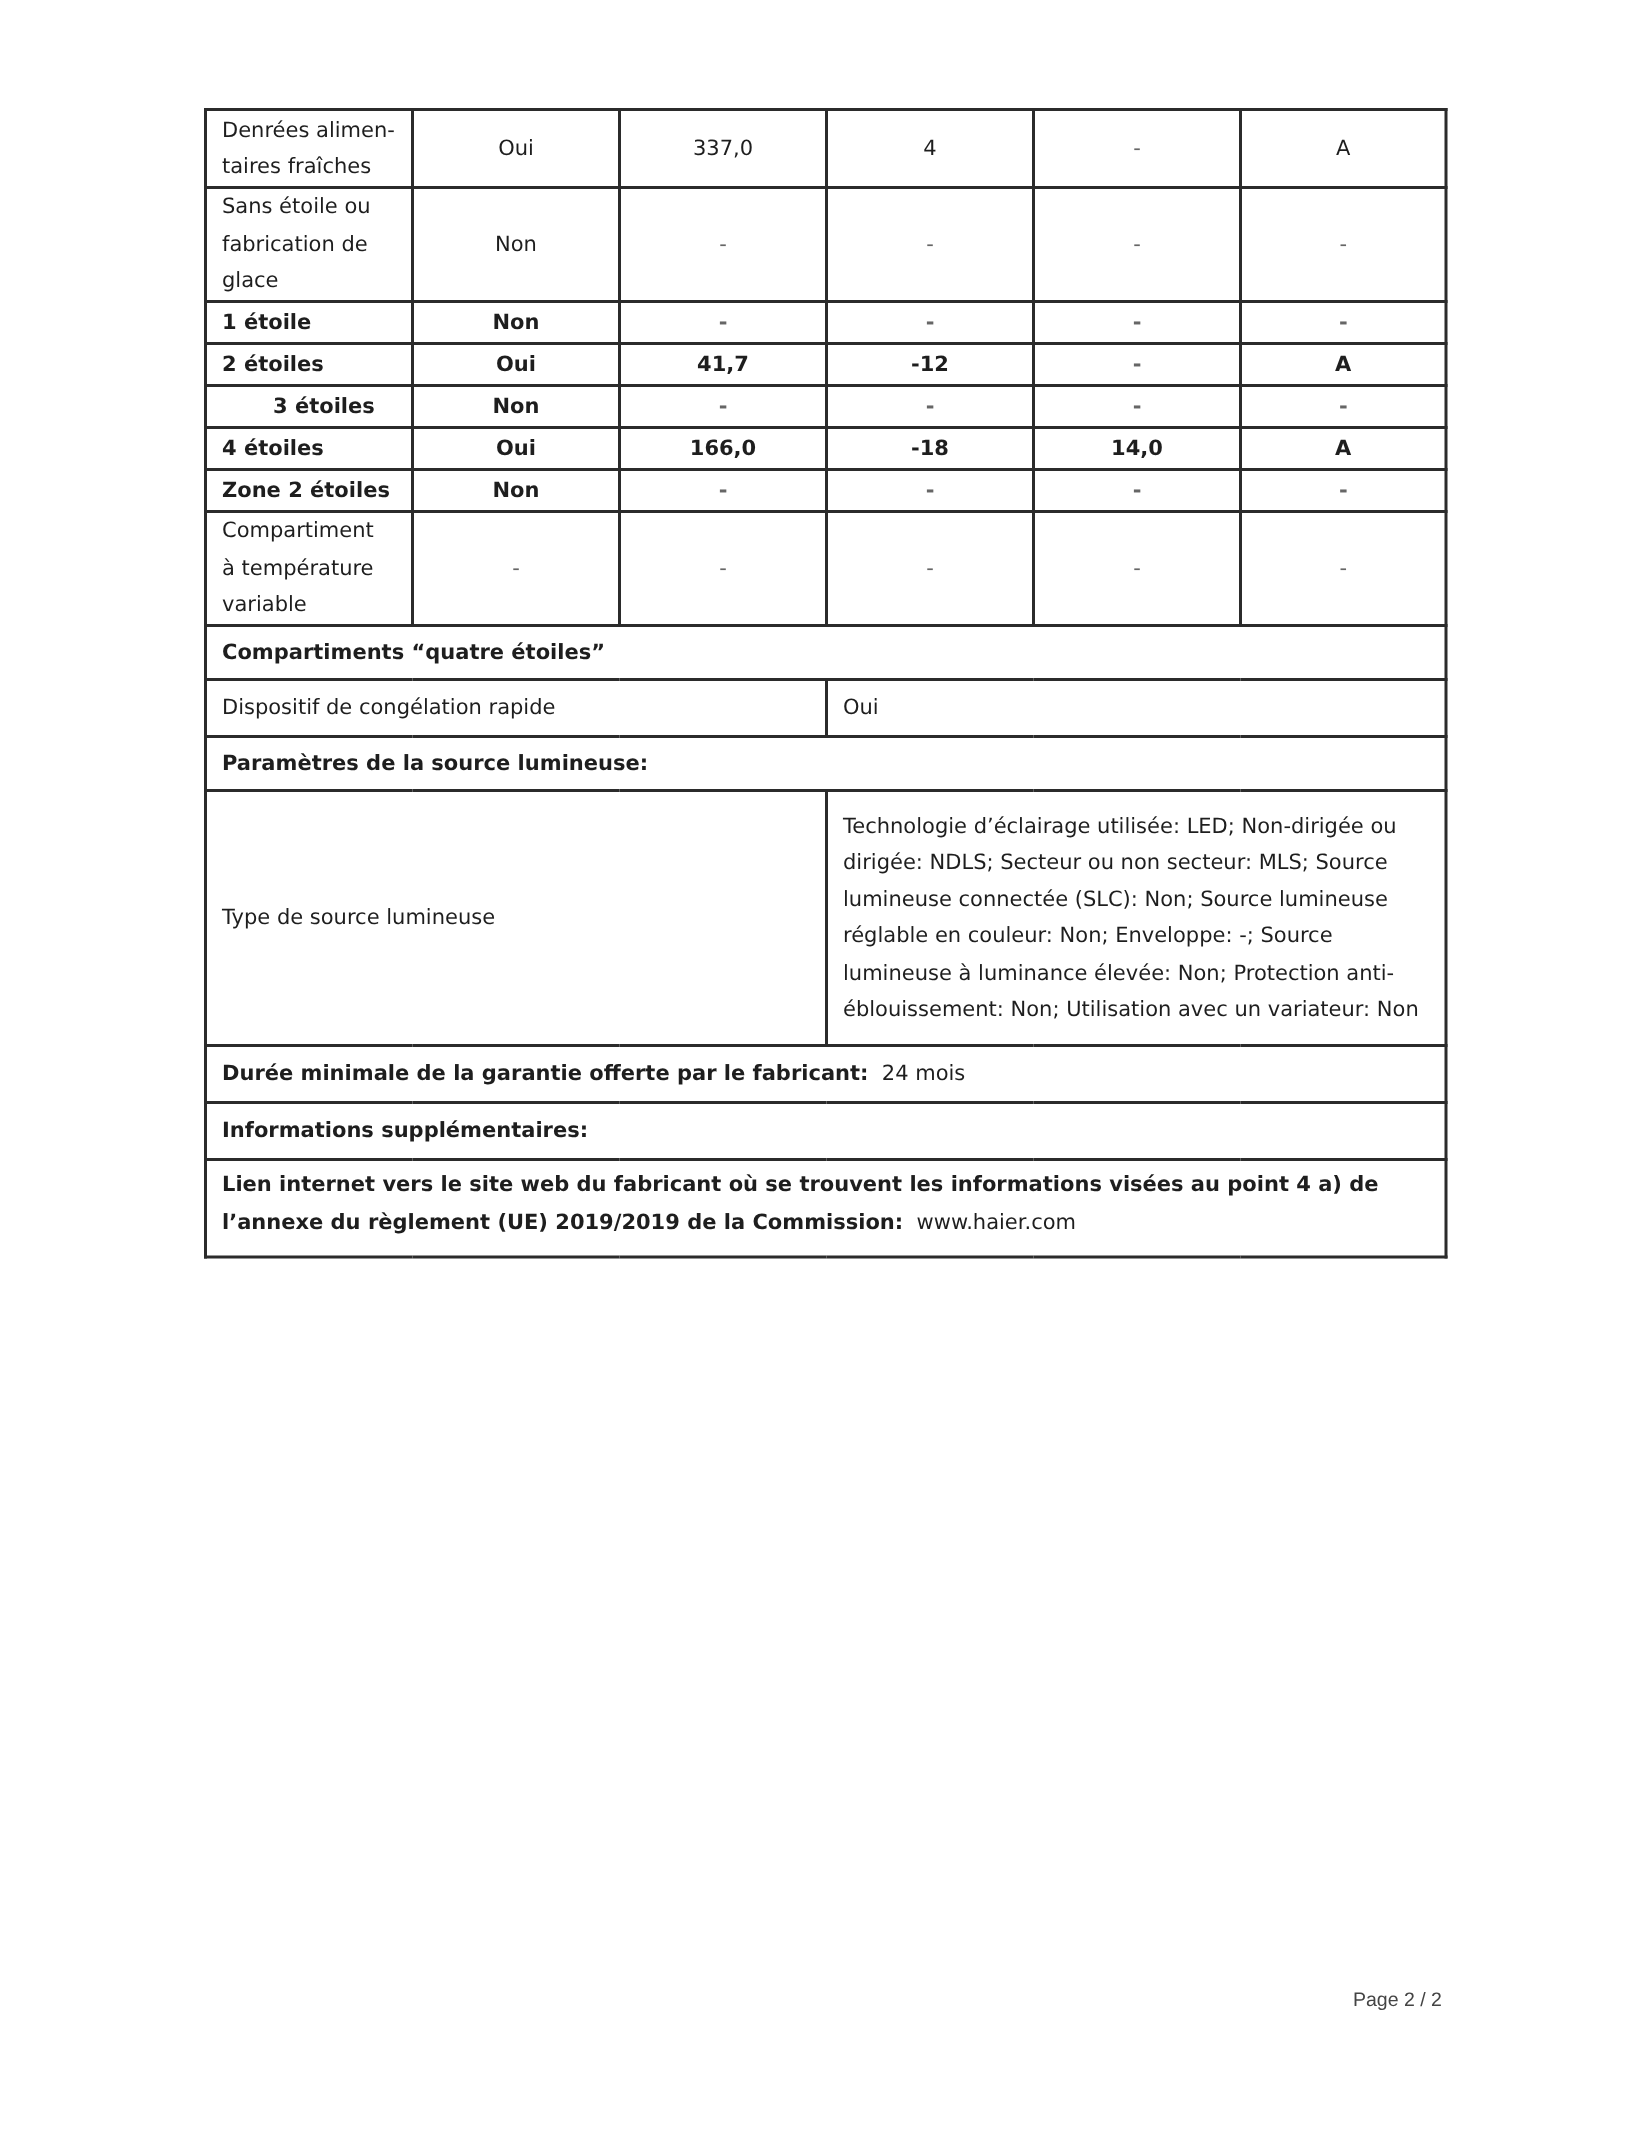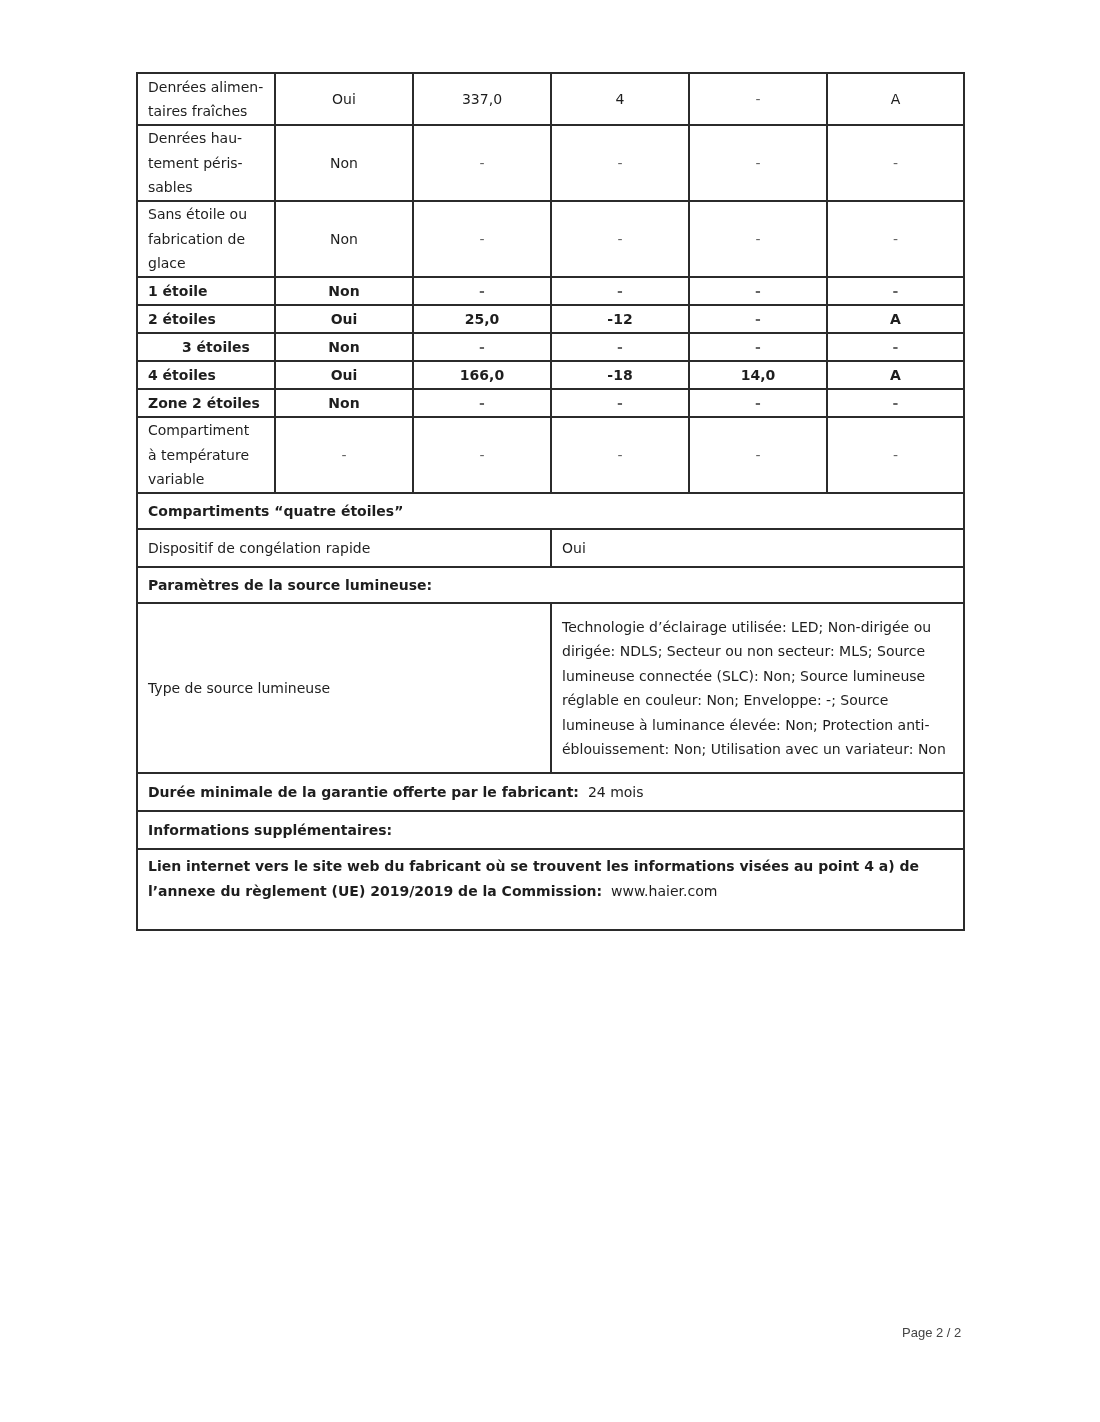--- a/index.html
+++ b/index.html
@@ -37,51 +37,41 @@
         <tr class="h54">
           <td class="lbl" style="white-space: pre-line;">Denrées alimen-
 taires fraîches</td>
           <td class="c">Oui</td>
           <td class="c">337,0</td>
           <td class="c">4</td>
           <td class="c dash">-</td>
           <td class="c">A</td>
         </tr>
         <tr class="h77">
-          <td class="lbl" style="white-space: pre-line;">Denrées hau-
-tement péris-
-sables</td>
-          <td class="c">Non</td>
-          <td class="c dash">-</td>
-          <td class="c dash">-</td>
-          <td class="c dash">-</td>
-          <td class="c dash">-</td>
-        </tr>
-        <tr class="h77">
           <td class="lbl" style="white-space: pre-line;">Sans étoile ou
 fabrication de
 glace</td>
           <td class="c">Non</td>
           <td class="c dash">-</td>
           <td class="c dash">-</td>
           <td class="c dash">-</td>
           <td class="c dash">-</td>
         </tr>
         <tr class="h30">
           <td class="lbl" style="white-space: pre-line;">1 étoile</td>
           <td class="c">Non</td>
           <td class="c dash">-</td>
           <td class="c dash">-</td>
           <td class="c dash">-</td>
           <td class="c dash">-</td>
         </tr>
         <tr class="h30">
           <td class="lbl" style="white-space: pre-line;">2 étoiles</td>
           <td class="c">Oui</td>
-          <td class="c">25,0</td>
+          <td class="c">41,7</td>
           <td class="c">-12</td>
           <td class="c dash">-</td>
           <td class="c">A</td>
         </tr>
         <tr class="h30">
           <td class="lbl" style="white-space: pre-line; padding-left: 44px;">3 étoiles</td>
           <td class="c">Non</td>
           <td class="c dash">-</td>
           <td class="c dash">-</td>
           <td class="c dash">-</td>
@@ -129,19 +119,19 @@
         <td colspan="3">Type de source lumineuse</td>
         <td colspan="3" class="light-text">Technologie d’éclairage utilisée: LED; Non-dirigée ou dirigée: NDLS; Secteur ou non secteur: MLS; Source lumineuse connectée (SLC): Non; Source lumineuse réglable en couleur: Non; Enveloppe: -; Source lumineuse à luminance élevée: Non; Protection anti-éblouissement: Non; Utilisation avec un variateur: Non</td>
       </tr>
       <tr class="kv">
         <td colspan="6"><b>Durée minimale de la garantie offerte par le fabricant:</b>&nbsp;&nbsp;<span>24 mois</span></td>
       </tr>
       <tr class="kv">
         <td colspan="6" style="font-weight:bold">Informations supplémentaires:</td>
       </tr>
       <tr>
-        <td colspan="6" style="padding:4px 10px 26px 10px;"><b>Lien internet vers le site web du fabricant où se trouvent les informations visées au point 4 a) de l’annexe du règlement (UE) 2019/2019 de la Commission:</b>&nbsp;&nbsp;<span>www.haier.com</span></td>
+        <td colspan="6" style="padding:4px 10px 10px 10px;"><b>Lien internet vers le site web du fabricant où se trouvent les informations visées au point 4 a) de l’annexe du règlement (UE) 2019/2019 de la Commission:</b>&nbsp;&nbsp;<span>www.haier.com</span></td>
       </tr>
     </tbody>
   </table>
 </div>
 
 <div class="footer">Page 2 / 2</div>
 
 </body></html>

